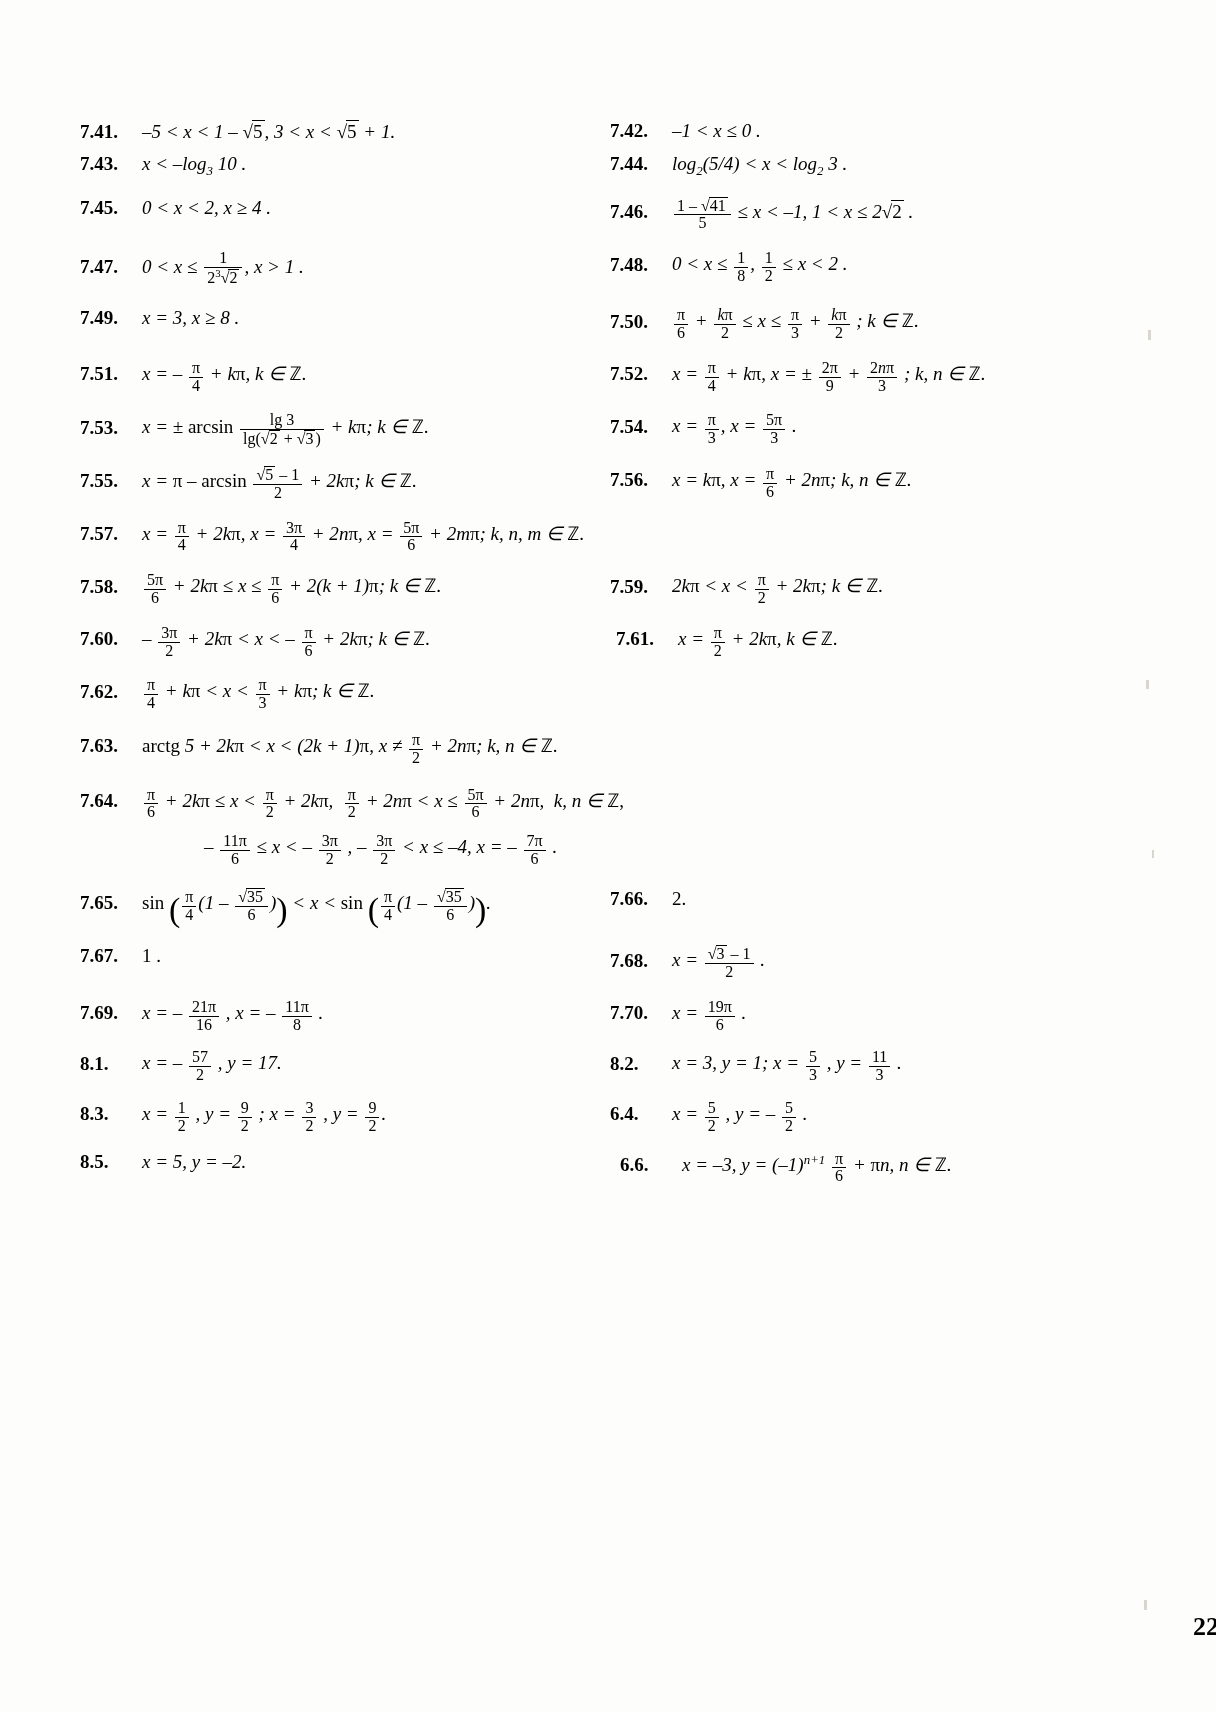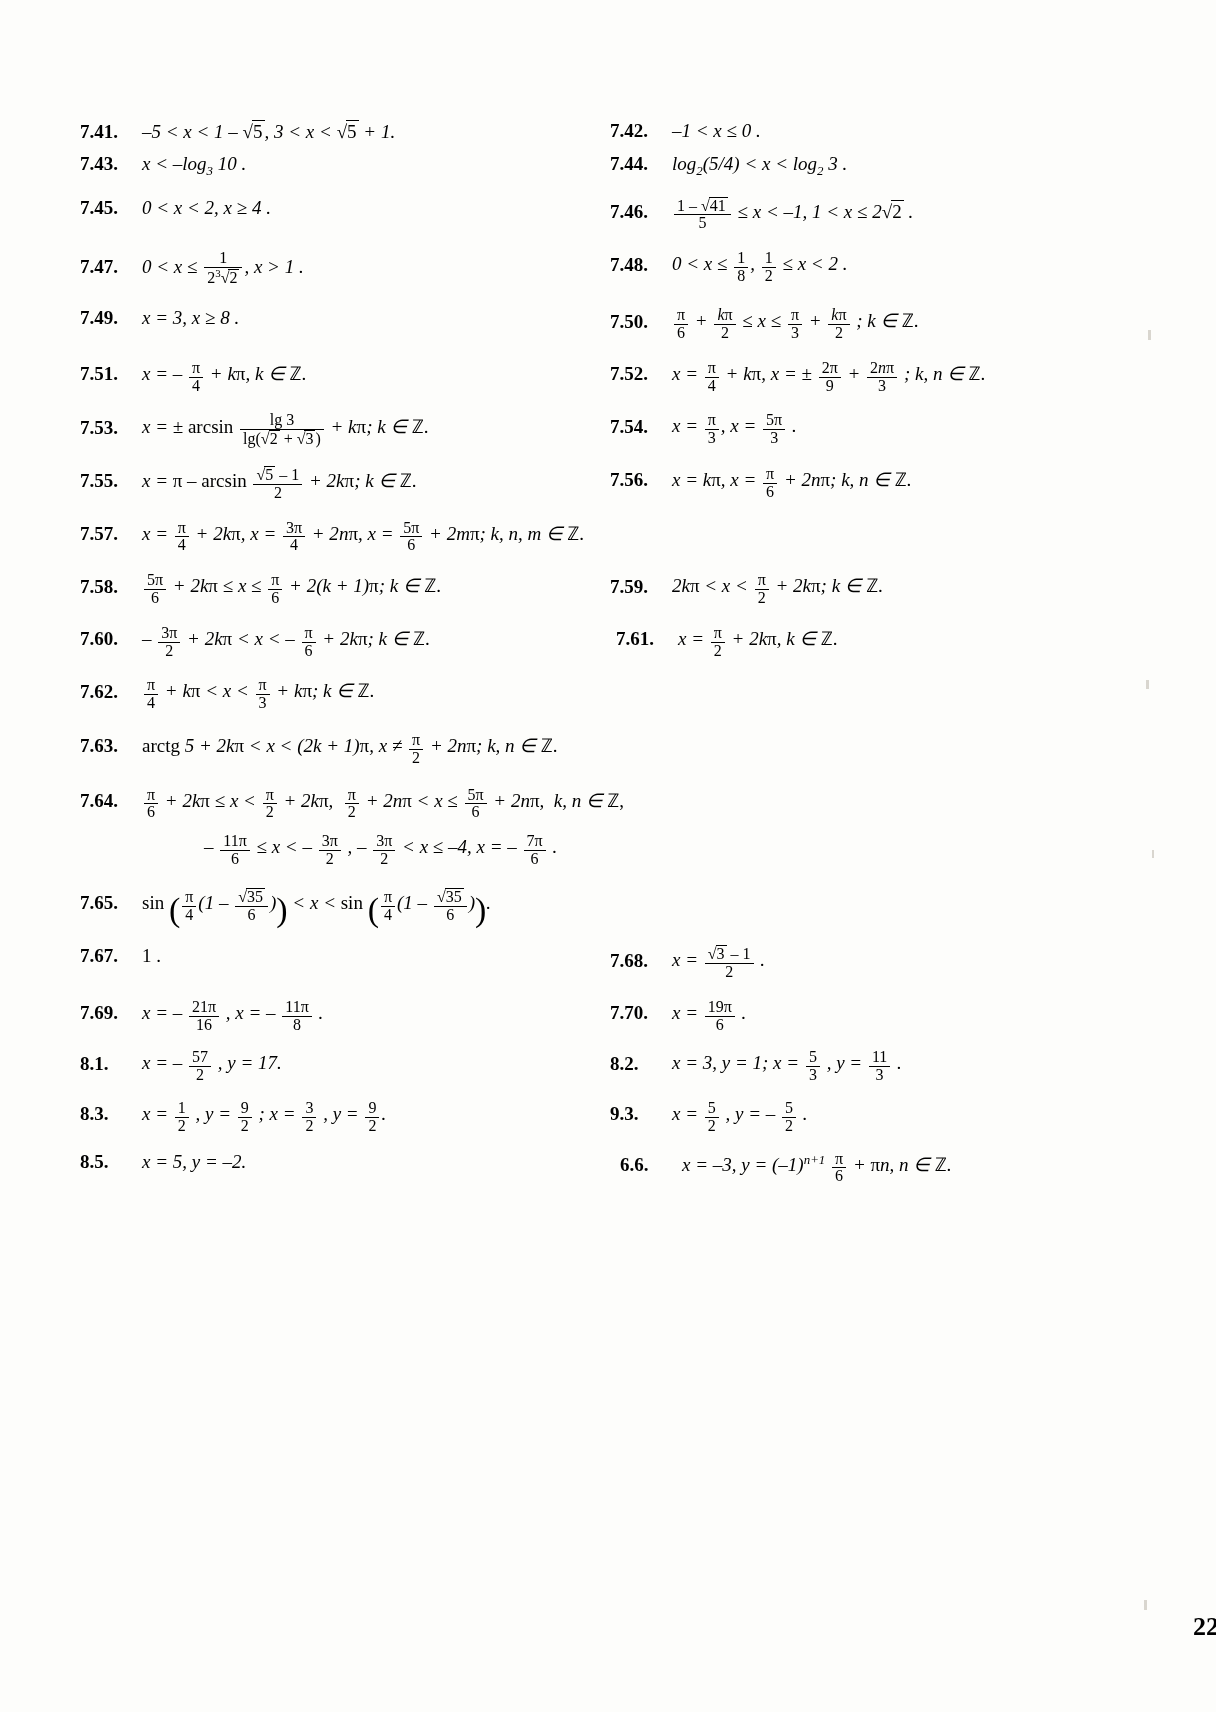--- a/index.html
+++ b/index.html
@@ -230,20 +230,24 @@
         <div class="col full indent">
           <div class="num"></div>
           <div class="ans">– <span class="frac"><span class="n">11<span class="pi">π</span></span><span class="d">6</span></span> ≤ <i>x</i> &lt; – <span class="frac"><span class="n">3<span class="pi">π</span></span><span class="d">2</span></span> , – <span class="frac"><span class="n">3<span class="pi">π</span></span><span class="d">2</span></span> &lt; <i>x</i> ≤ –4, <i>x</i> = – <span class="frac"><span class="n">7<span class="pi">π</span></span><span class="d">6</span></span> .</div>
         </div>
       </div>
       <div class="row" style="margin-top: 20px;">
         <div class="col">
           <div class="num">7.65.</div>
           <div class="ans"><span class="up">sin</span> <span class="bigp">(</span><span class="frac"><span class="n"><span class="pi">π</span></span><span class="d">4</span></span>(1 – <span class="frac"><span class="n"><span class="sqrt small"><span class="rad">√</span><span class="bar">35</span></span></span><span class="d">6</span></span>)<span class="bigp">)</span> &lt; <i>x</i> &lt; <span class="up">sin</span> <span class="bigp">(</span><span class="frac"><span class="n"><span class="pi">π</span></span><span class="d">4</span></span>(1 – <span class="frac"><span class="n"><span class="sqrt small"><span class="rad">√</span><span class="bar">35</span></span></span><span class="d">6</span></span>)<span class="bigp">)</span>.</div>
         </div>
+        <div class="col">
+          <div class="num">7.66.</div>
+          <div class="ans"><span class="up">2.</span></div>
+        </div>
       </div>
       <div class="row" style="margin-top: 22px;">
         <div class="col">
           <div class="num">7.67.</div>
           <div class="ans"><span class="up">1 .</span></div>
         </div>
         <div class="col">
           <div class="num">7.68.</div>
           <div class="ans"><i>x</i> = <span class="frac"><span class="n"><span class="sqrt small"><span class="rad">√</span><span class="bar">3</span></span> – 1</span><span class="d">2</span></span> .</div>
         </div>
@@ -267,21 +271,21 @@
           <div class="num">8.2.</div>
           <div class="ans"><i>x</i> = 3, <i>y</i> = 1; <i>x</i> = <span class="frac"><span class="n">5</span><span class="d">3</span></span> , <i>y</i> = <span class="frac"><span class="n">11</span><span class="d">3</span></span> .</div>
         </div>
       </div>
       <div class="row" style="margin-top: 16px;">
         <div class="col">
           <div class="num">8.3.</div>
           <div class="ans"><i>x</i> = <span class="frac"><span class="n">1</span><span class="d">2</span></span> , <i>y</i> = <span class="frac"><span class="n">9</span><span class="d">2</span></span> ; <i>x</i> = <span class="frac"><span class="n">3</span><span class="d">2</span></span> , <i>y</i> = <span class="frac"><span class="n">9</span><span class="d">2</span></span>.</div>
         </div>
         <div class="col">
-          <div class="num">9.3.</div>
+          <div class="num">6.4.</div>
           <div class="ans"><i>x</i> = <span class="frac"><span class="n">5</span><span class="d">2</span></span> , <i>y</i> = – <span class="frac"><span class="n">5</span><span class="d">2</span></span> .</div>
         </div>
       </div>
       <div class="row" style="margin-top: 16px; gap: 20px;">
         <div class="col">
           <div class="num">8.5.</div>
           <div class="ans"><i>x</i> = 5, <i>y</i> = –2.</div>
         </div>
         <div class="col">
           <div class="num">6.6.</div>

